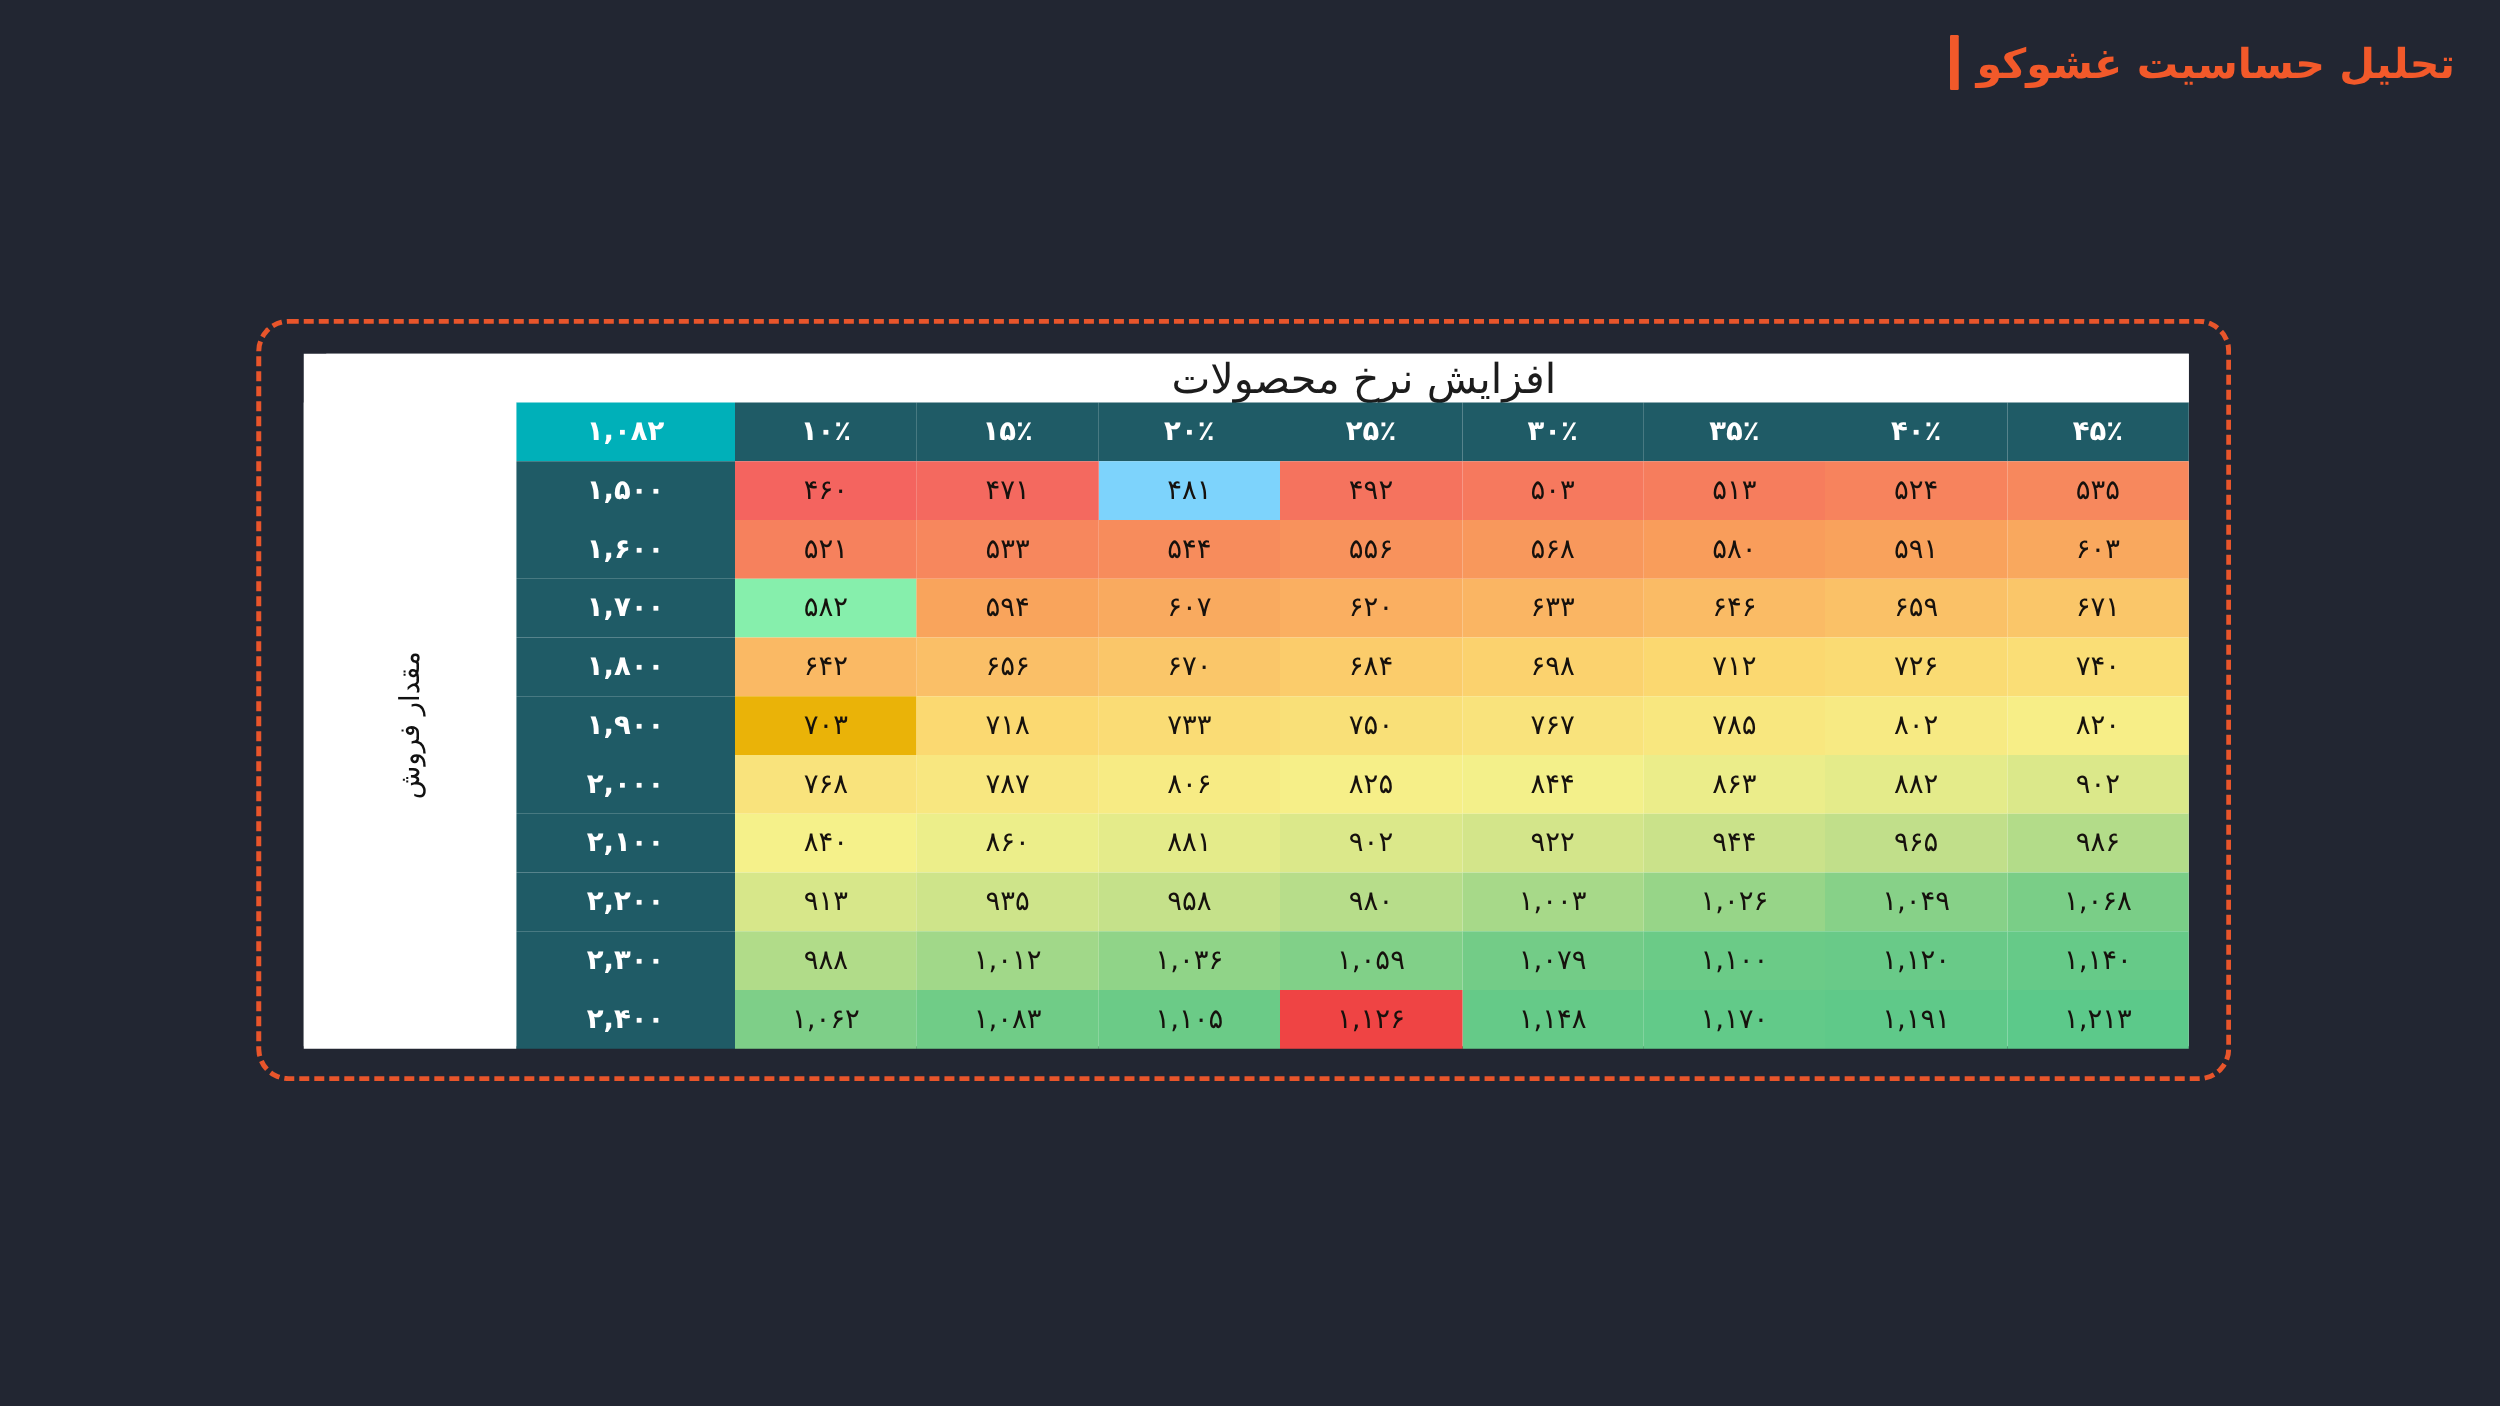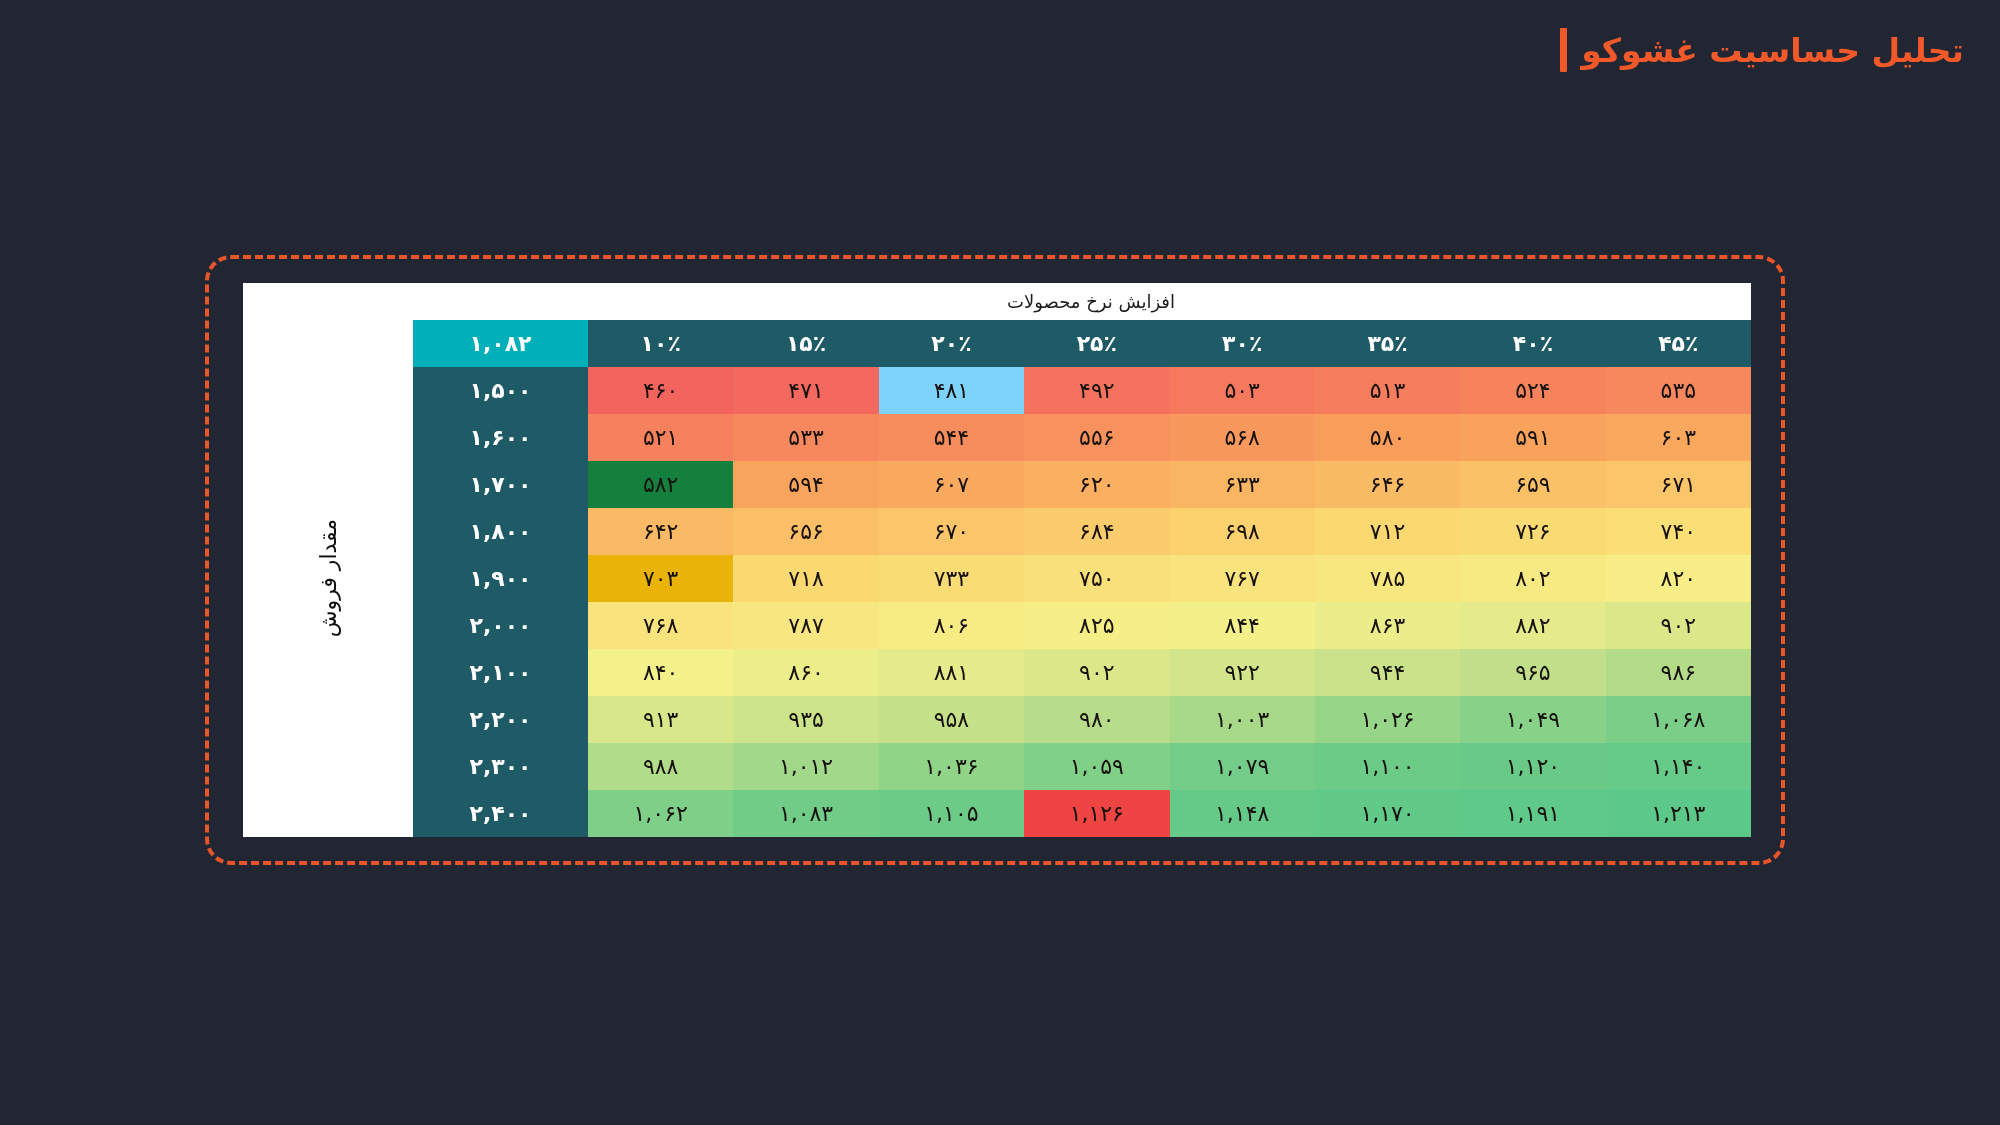--- a/index.html
+++ b/index.html
@@ -39,21 +39,21 @@
     width: 1508px; height: 554px;
     background: #ffffff;
     display: flex; flex-direction: column;
     direction: rtl;
   }
 
   .card-title {
     height: 50px;
     background: #ffffff;
     display: flex; align-items: center; justify-content: center;
-    font-size: 18px; color: #1c1c1c; font-weight: 500;
+    font-size: 33px; color: #1c1c1c; font-weight: 500;
     padding-left: 170px; 
     margin-left: 18px;
   }
 
   .table-zone { flex: 1; display: flex; direction: rtl; }
 
   
   .axis-label-col {
     width: 170px; background: #ffffff;
     display: flex; align-items: center; justify-content: center;
@@ -155,21 +155,21 @@
               <td class="row-label">۱,۶۰۰</td>
             </tr>
             <tr>
               <td class="cell" style="background: rgb(250, 198, 105);">۶۷۱</td>
               <td class="cell" style="background: rgb(250, 193, 103);">۶۵۹</td>
               <td class="cell" style="background: rgb(250, 187, 101);">۶۴۶</td>
               <td class="cell" style="background: rgb(250, 181, 99);">۶۳۳</td>
               <td class="cell" style="background: rgb(250, 175, 97);">۶۲۰</td>
               <td class="cell" style="background: rgb(249, 170, 95);">۶۰۷</td>
               <td class="cell" style="background: rgb(249, 164, 92);">۵۹۴</td>
-              <td class="cell" style="background: #15803d;">۵۸۲</td>
+              <td class="cell" style="background: #86efac;">۵۸۲</td>
               <td class="row-label">۱,۷۰۰</td>
             </tr>
             <tr>
               <td class="cell" style="background: rgb(250, 222, 118);">۷۴۰</td>
               <td class="cell" style="background: rgb(250, 219, 115);">۷۲۶</td>
               <td class="cell" style="background: rgb(251, 216, 112);">۷۱۲</td>
               <td class="cell" style="background: rgb(251, 210, 110);">۶۹۸</td>
               <td class="cell" style="background: rgb(251, 204, 107);">۶۸۴</td>
               <td class="cell" style="background: rgb(250, 198, 105);">۶۷۰</td>
               <td class="cell" style="background: rgb(250, 191, 103);">۶۵۶</td>

